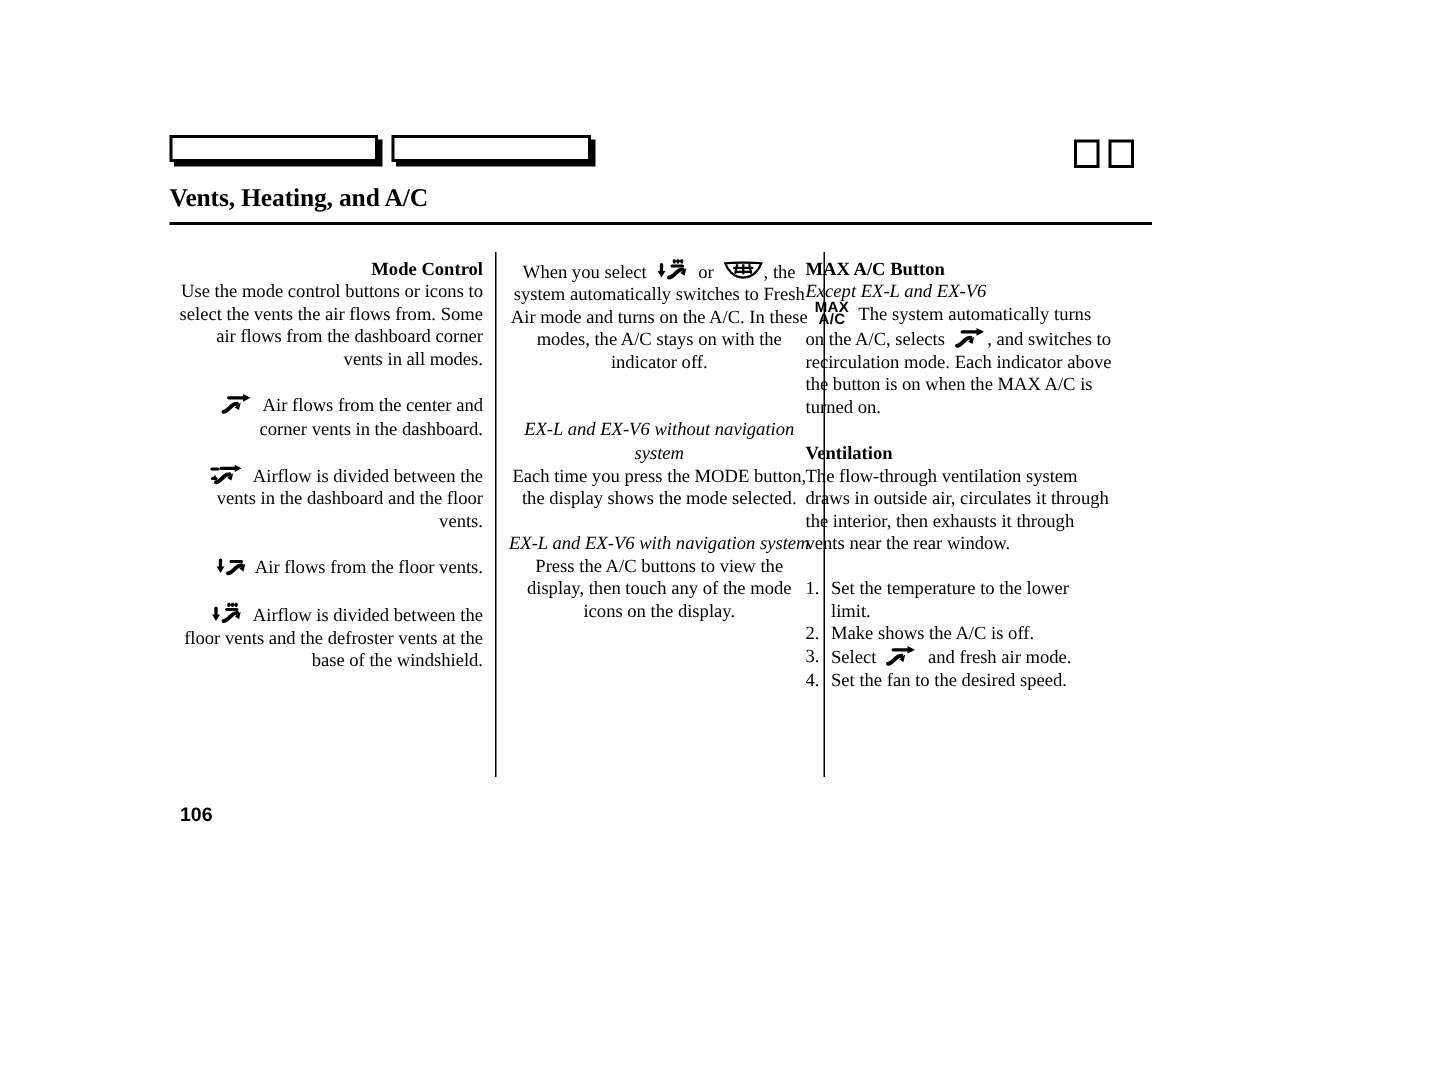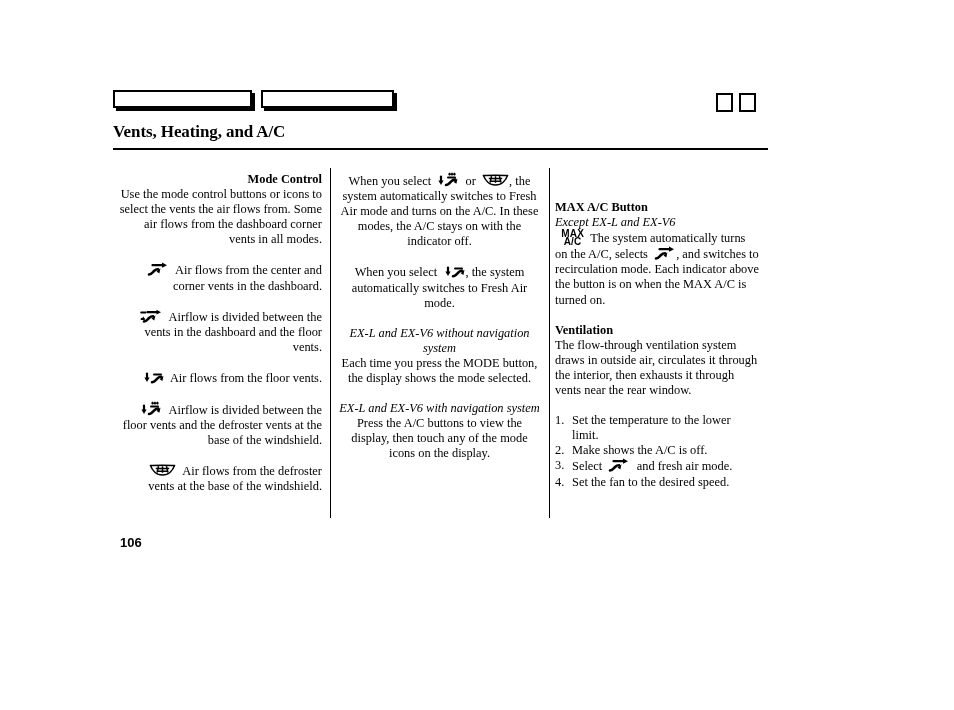--- a/index.html
+++ b/index.html
@@ -85,21 +85,21 @@
   
   .col {
     position: absolute;
     top: 172px;
     width: 205px;
     font-size: 12.4px;
     line-height: 15.1px;
   }
   .col.c-left   { left: 117px; text-align: right; }
   .col.c-mid    { left: 337px; text-align: center; }
-  .col.c-right  { left: 555px; margin-top: 28px; }
+  .col.c-right  { left: 537px; }
 
   .divider {
     position: absolute;
     top: 168px;
     width: 1px;
     height: 350px;
     background: #000000;
   }
   .divider.d1 { left: 330px; }
   .divider.d2 { left: 549px; }
@@ -243,27 +243,20 @@
         <path d="M9 13 C11 13 12.6 11 14.2 9.4 C15.4 8.2 16.6 7.6 18.2 7.6" stroke="#000" stroke-width="2.6" fill="none" stroke-linecap="round"></path>
         <path d="M16.6 10 L20.5 6.6 L19.4 11.8 Z" fill="#000"></path>
         <path d="M11 5.4 L18 5.4" stroke="#000" stroke-width="2" fill="none" stroke-linecap="round"></path>
         <path d="M12.5 0.8 L12.5 3.6 M15 0.8 L15 3.6 M17.5 0.8 L17.5 3.6" stroke="#000" stroke-width="1.4" fill="none"></path>
         <path d="M11.5 2.2 L18.5 2.2" stroke="#000" stroke-width="1.4" fill="none"></path>
       </svg></span>&nbsp;&nbsp;<span>Airflow is divided between the floor vents and the defroster vents at the base of the windshield.</span>
     </p>
 
     <div class="gap"></div>
 
-    <p class="icon-para">
-      <span class="icon-lead"></span><span class="ic" style="vertical-align:-2px;"><svg width="27" height="14" viewBox="0 0 27 14">
-        <path d="M1.5 2.5 C5 2 22 2 25.5 2.5 C24 7 20 12 13.5 12 C7 12 3 7 1.5 2.5 Z" fill="none" stroke="#000" stroke-width="1.5"></path>
-        <path d="M9.5 3.2 L8.2 9.5 M13.5 3.2 L13.5 9.8 M17.5 3.2 L18.8 9.5" stroke="#000" stroke-width="1.5" fill="none"></path>
-        <path d="M6.8 5.6 L20.2 5.6 M7.8 8.2 L19.2 8.2" stroke="#000" stroke-width="1.5" fill="none"></path>
-      </svg></span>&nbsp;&nbsp;<span>Air flows from the defroster vents at the base of the windshield.</span>
-    </p>
 
   </div>
 
   <div class="col c-mid">
 
     <p class="para">
       <span>When you select</span>&nbsp;&nbsp;<span class="ic"><svg width="22" height="16" viewBox="0 0 22 16">
         <path d="M4 4.5 L4 9.5" stroke="#000" stroke-width="2.2" fill="none" stroke-linecap="round"></path>
         <path d="M1.4 8.6 L4 13 L6.6 8.6 Z" fill="#000"></path>
         <path d="M9 13 C11 13 12.6 11 14.2 9.4 C15.4 8.2 16.6 7.6 18.2 7.6" stroke="#000" stroke-width="2.6" fill="none" stroke-linecap="round"></path>
@@ -273,29 +266,20 @@
         <path d="M11.5 2.2 L18.5 2.2" stroke="#000" stroke-width="1.4" fill="none"></path>
       </svg></span>&nbsp;&nbsp;<span>or</span>&nbsp;&nbsp;<span class="ic" style="vertical-align:-2px;"><svg width="27" height="14" viewBox="0 0 27 14">
         <path d="M1.5 2.5 C5 2 22 2 25.5 2.5 C24 7 20 12 13.5 12 C7 12 3 7 1.5 2.5 Z" fill="none" stroke="#000" stroke-width="1.5"></path>
         <path d="M9.5 3.2 L8.2 9.5 M13.5 3.2 L13.5 9.8 M17.5 3.2 L18.8 9.5" stroke="#000" stroke-width="1.5" fill="none"></path>
         <path d="M6.8 5.6 L20.2 5.6 M7.8 8.2 L19.2 8.2" stroke="#000" stroke-width="1.5" fill="none"></path>
       </svg></span><span>, the system automatically switches to Fresh Air mode and turns on the A/C. In these modes, the A/C stays on with the indicator off.</span>
     </p>
 
     <div class="gap"></div>
 
-    <p class="para">
-      <span>When you select</span>&nbsp;&nbsp;<span class="ic"><svg width="22" height="15" viewBox="0 0 22 15">
-        <path d="M5 3.5 L5 8.5" stroke="#000" stroke-width="2.2" fill="none" stroke-linecap="round"></path>
-        <path d="M2.4 7.6 L5 12 L7.6 7.6 Z" fill="#000"></path>
-        <path d="M10 12.2 C12 12.2 13.6 10.2 15.2 8.6 C16.4 7.4 17.6 6.8 19.2 6.8" stroke="#000" stroke-width="2.6" fill="none" stroke-linecap="round"></path>
-        <path d="M17.6 9.2 L21.5 5.8 L20.4 11 Z" fill="#000"></path>
-        <path d="M12 4.4 L19 4.4" stroke="#000" stroke-width="2" fill="none" stroke-linecap="round"></path>
-      </svg></span><span>, the system automatically switches to Fresh Air mode.</span>
-    </p>
 
     <div class="gap"></div>
 
     <p class="subhead">EX-L and EX-V6 without navigation system</p>
     <p class="para">Each time you press the MODE button, the display shows the mode selected.</p>
 
     <div class="gap"></div>
 
     <p class="subhead">EX-L and EX-V6 with navigation system</p>
     <p class="para">Press the A/C buttons to view the display, then touch any of the mode icons on the display.</p>

